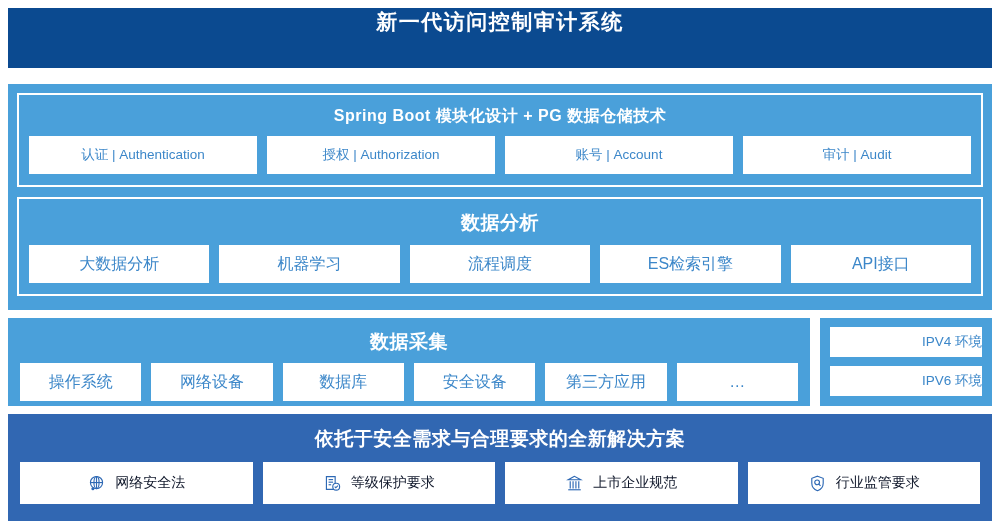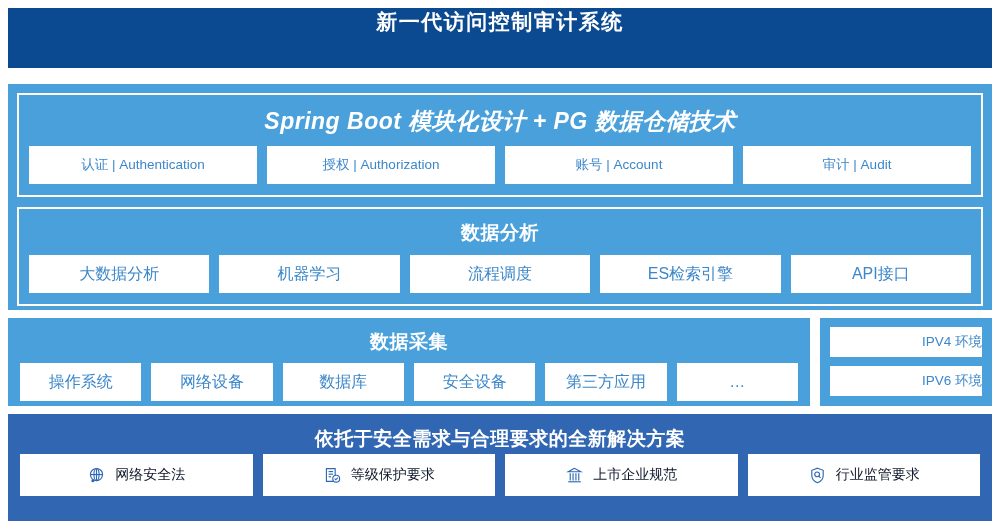--- a/index.html
+++ b/index.html
@@ -60,22 +60,21 @@
   }
   .panel-title {
     text-align: center;
     color: #ffffff;
     font-size: 19px;
     font-weight: bold;
     padding: 4px 0 9px 0;
     letter-spacing: 0.5px;
   }
   .panel-title.italic {
-    font-style: italic;
-    font-size: 23px;
+    font-size: 16px;
   }
   .card-row {
     display: flex;
     gap: 10px;
   }
   .card {
     flex: 1 1 0;
     background: #ffffff;
     height: 38px;
     display: flex;
@@ -132,21 +131,21 @@
     left: 8px;
     top: 414px;
     width: 984px;
     height: 107px;
     background: #3167B2;
     box-sizing: border-box;
     padding: 7px 12px 12px 12px;
   }
   .solution .panel-title {
     font-size: 19px;
-    padding: 5px 0 2px 0;
+    padding: 5px 0 10px 0;
     font-family: Liberation Serif, serif;
   }
   .card.with-icon {
     gap: 9px;
     height: 42px;
     color: #0f172a;
     font-size: 14px;
   }
   .icon {
     width: 19px;

